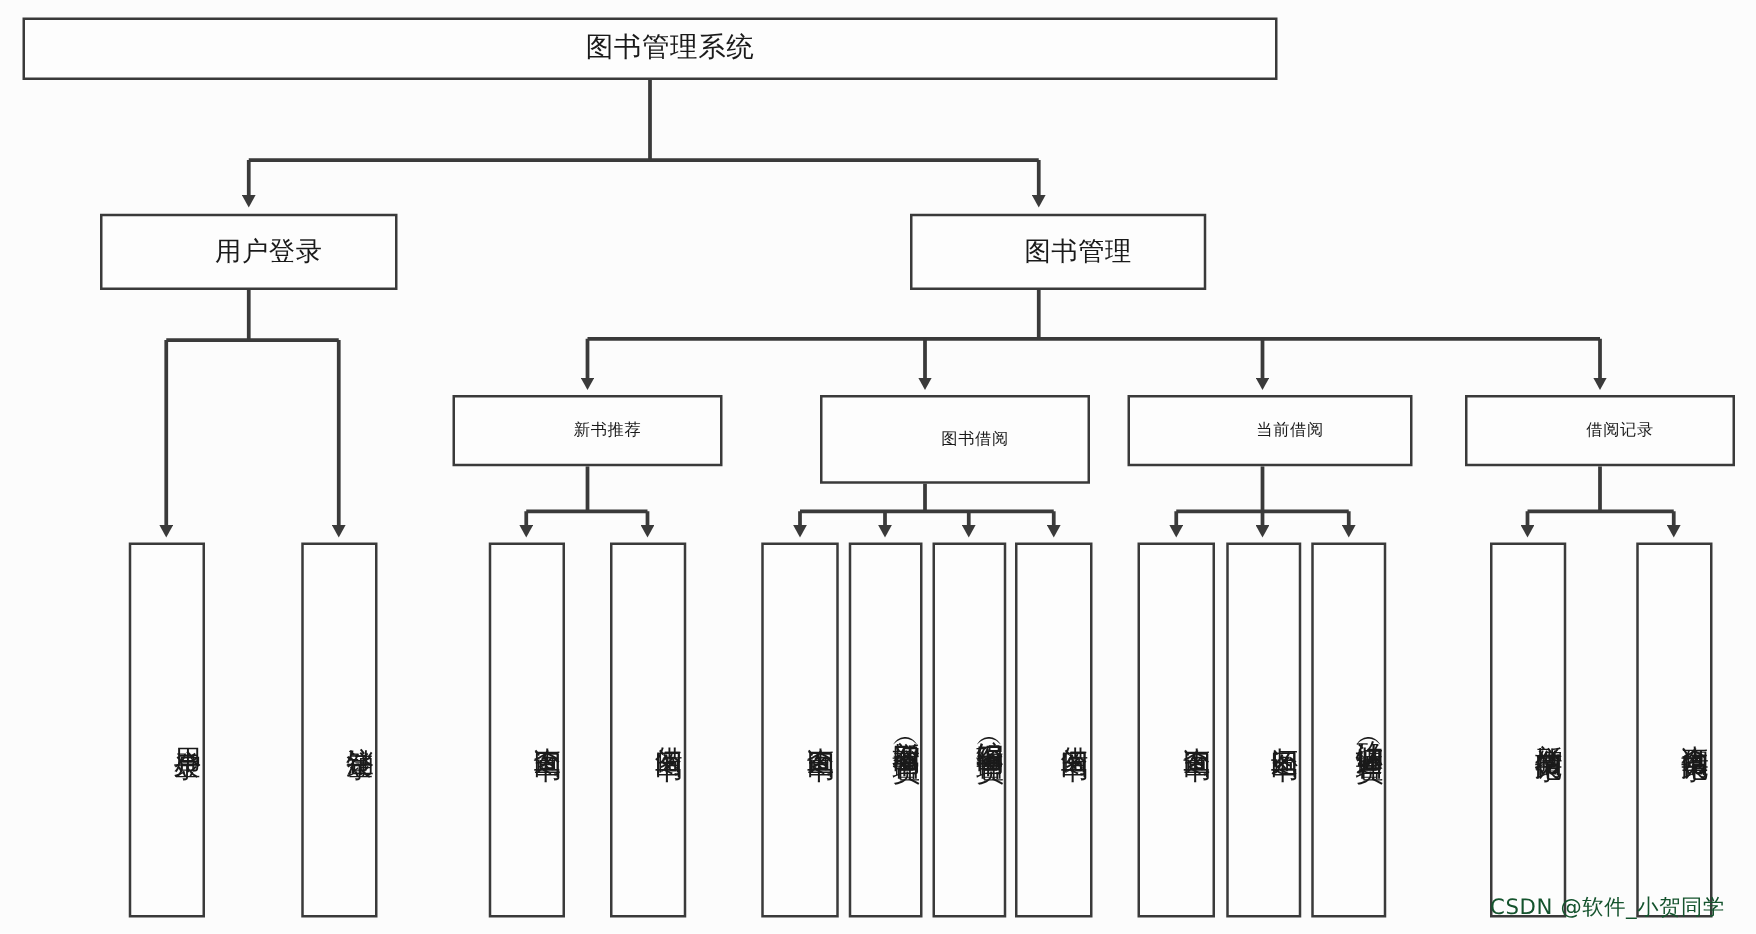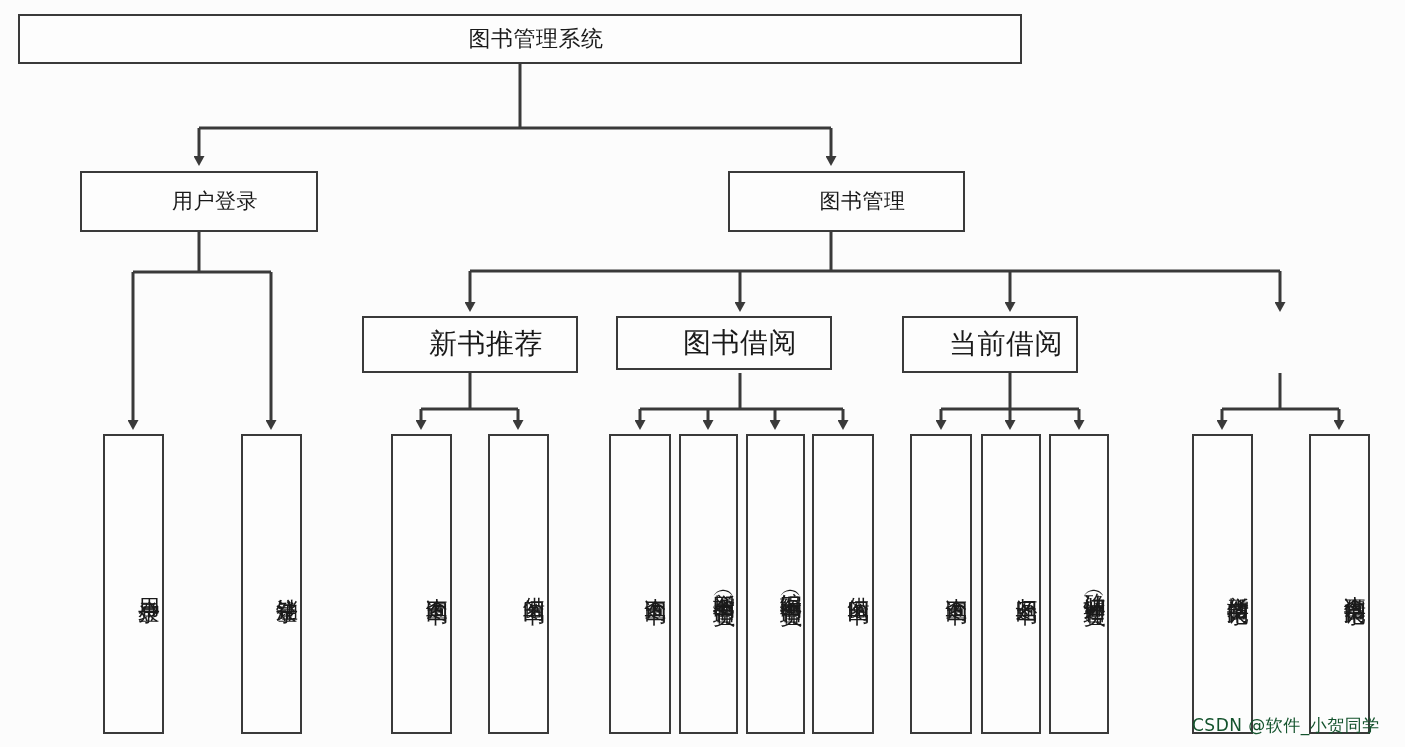--- a/index.html
+++ b/index.html
@@ -37,21 +37,21 @@
     z-index: 2;
     padding-left: 32px;
   }
   .node .lbl {
     display: block;
     line-height: 1.22;
     letter-spacing: 0.5px;
   }
   .node-root .lbl { font-size: 22px; }
   .node-l2 .lbl { font-size: 21px; }
-  .node-l3 .lbl { font-size: 28px; }
+  .node-l3 .lbl { font-size: 13px; }
   .node-leaf {
     border-width: 2.5px;
   }
   .node-leaf .lbl {
     font-size: 22px;
     writing-mode: vertical-rl;
     text-orientation: upright;
     line-height: 1.05;
     letter-spacing: 2px;
     white-space: nowrap;
@@ -131,28 +131,31 @@
   </div>
 
   <div class="node node-l2" style="left:712px; top:171px; width:237px; height:61px;margin-left:16px;">
     <span class="lbl">图书管理</span>
   </div>
 
   <div class="node node-l3" style="left:362px; top:316px; width:216px; height:57px;">
     <span class="lbl">新书推荐</span>
   </div>
 
-  <div class="node node-l3" style="left:616px; top:316px; width:216px; height:54px;">
+  <div class="node node-l3" style="left:656px; top:316px; width:216px; height:71px;">
     <span class="lbl">图书借阅</span>
   </div>
 
-  <div class="node node-l3" style="left:902px; top:316px; width:176px; height:57px;">
+  <div class="node node-l3" style="left:902px; top:316px; width:228px; height:57px;">
     <span class="lbl">当前借阅</span>
   </div>
 
+  <div class="node node-l3" style="left:1172px; top:316px; width:216px; height:57px;">
+    <span class="lbl">借阅记录</span>
+  </div>
 
   <div class="node node-leaf" style="left:103px; top:434px; width:61px; height:300px;">
     <span class="lbl">用户登录</span>
   </div>
 
   <div class="node node-leaf" style="left:241px; top:434px; width:61px; height:300px;">
     <span class="lbl">注销登录</span>
   </div>
 
   <div class="node node-leaf" style="left:391px; top:434px; width:61px; height:300px;">

